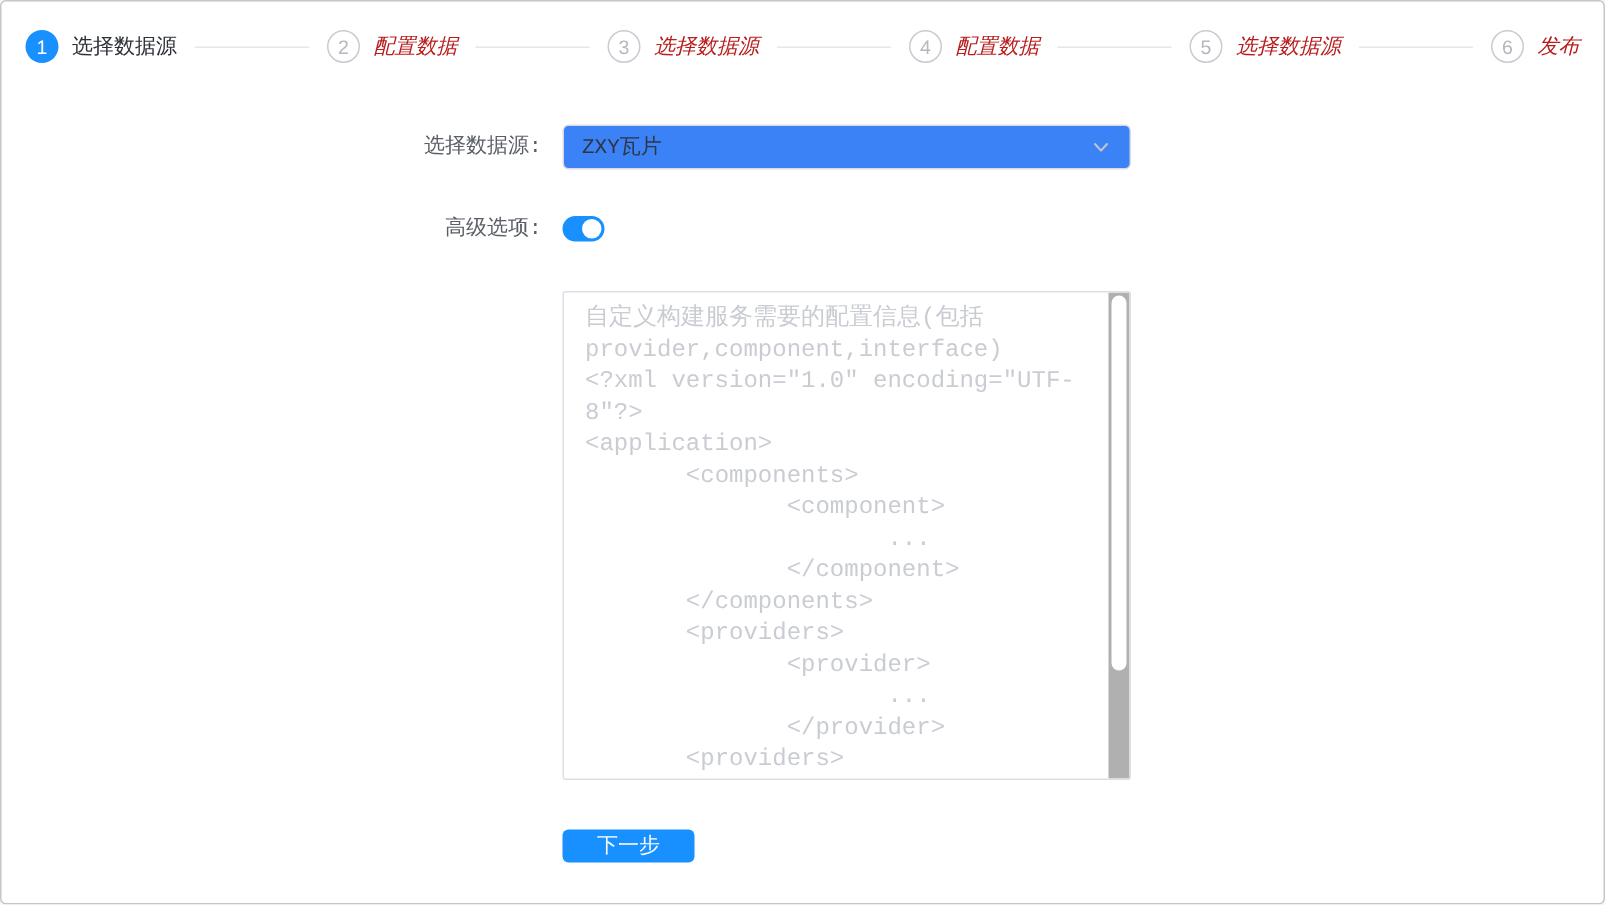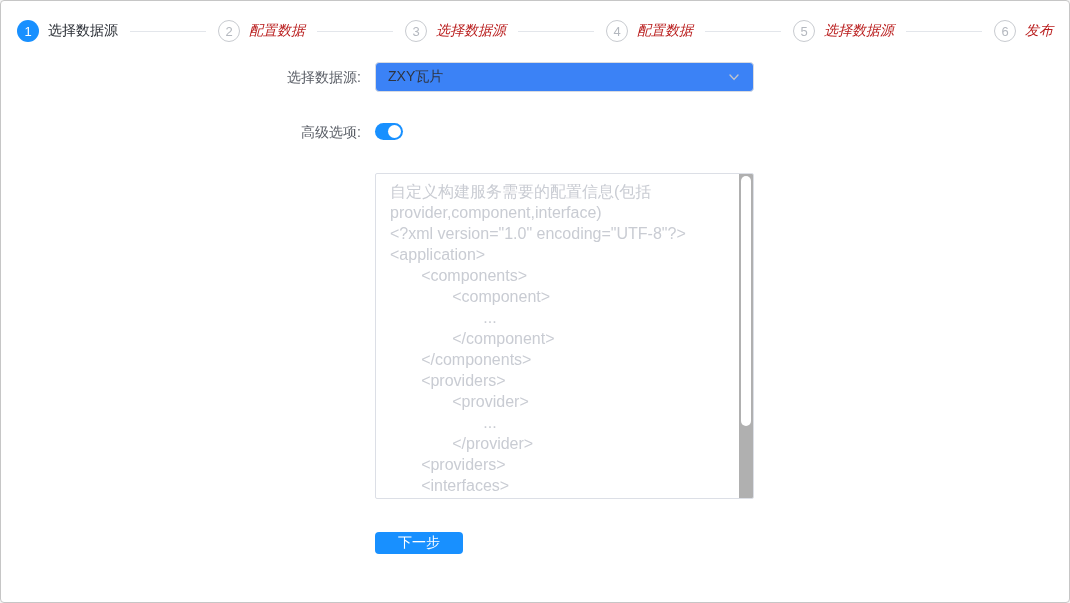--- a/index.html
+++ b/index.html
@@ -21,21 +21,21 @@
     font-size:13px; line-height:1;
   }
   .step.active .step-circle { background:#1890ff; color:#ffffff; }
   .step.pending .step-circle { background:#ffffff; border:1px solid #c8cbd0; color:#b4b8bf; }
   .step-label { margin-left:9px; font-size:14px; white-space:nowrap; }
   .step.active .step-label { color:#2b2f36; }
   .step.pending .step-label { color:#b91c1c;font-style:italic; }
   .step-connector { flex:1 1 auto; height:1px; background:#e3e6eb; margin:0 12px; min-width:16px; }
 
   
-  .form { margin-top:20px; }
+  .form { margin-top:41px;font-family:Liberation Mono, monospace; }
   .form-row { display:flex; align-items:flex-start; }
   .form-label {
     width:360px; text-align:right; font-size:14px; color:#5a5e66;
     flex-shrink:0; white-space:nowrap;
   }
 
   .row-select { margin-bottom:31px; }
   .row-select .form-label { line-height:30px; }
   .select-box {
     margin-left:14px; width:379px; height:30px;

